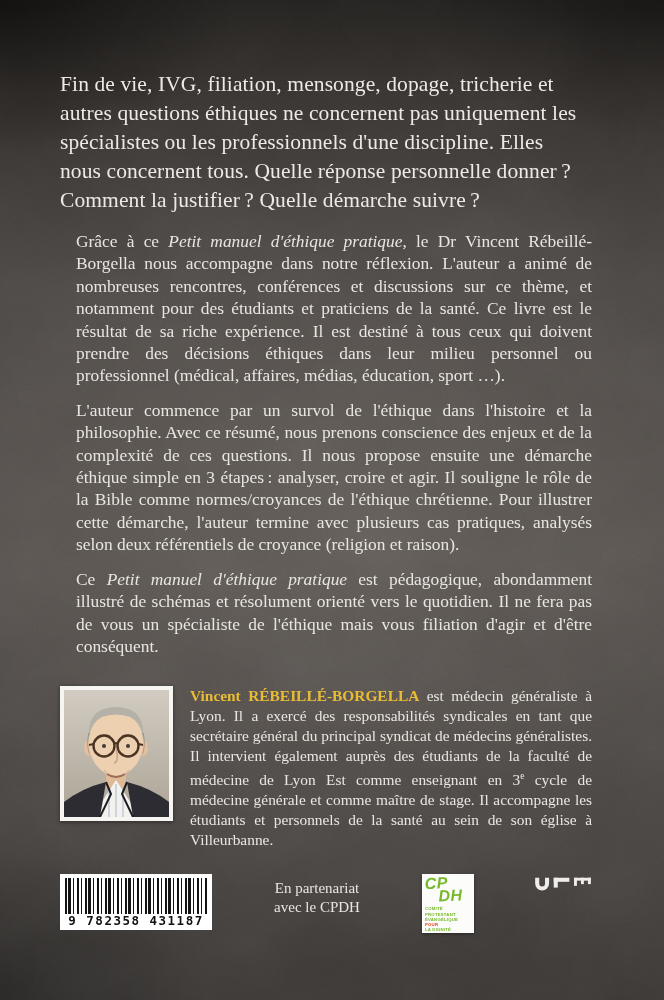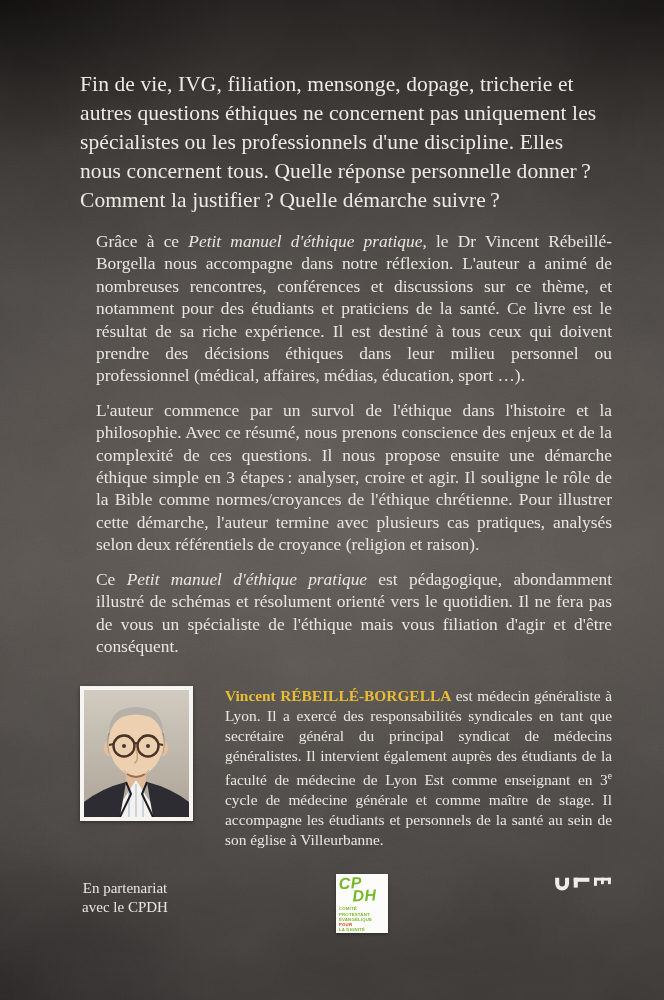--- a/index.html
+++ b/index.html
@@ -8,35 +8,35 @@
     font-family:"Liberation Serif","DejaVu Serif",serif;
     background-color:#413d3b;
     background-image:
       radial-gradient(ellipse 340px 220px at 0% 0%, rgba(0,0,0,.55), rgba(0,0,0,0) 70%),
       radial-gradient(ellipse 340px 200px at 100% 0%, rgba(0,0,0,.38), rgba(0,0,0,0) 70%),
       radial-gradient(ellipse 300px 260px at 0% 100%, rgba(0,0,0,.30), rgba(0,0,0,0) 70%),
       radial-gradient(ellipse 760px 560px at 52% 50%, rgba(138,130,124,.32), rgba(0,0,0,0) 78%),
       linear-gradient(180deg,#23211f 0%,#35312e 9%,#45413e 28%,#4f4a47 55%,#46423f 84%,#3b3836 100%);
   }
   .tex{position:absolute;inset:0;pointer-events:none;}
-  .content{position:absolute;left:80px;top:70px;width:532px;color:#eae7e3;}
+  .content{position:absolute;left:60px;top:70px;width:532px;color:#eae7e3;}
   .intro{
     margin:0 0 15px 0;width:524px;
     font-size:21.5px;line-height:29px;letter-spacing:.1px;
     text-align:left;color:#edeae6;
   }
   .body-p{
     margin:0 0 12px 16px;
     font-size:17.4px;line-height:22.4px;
     text-align:justify;hyphens:auto;color:#e9e6e2;
   }
   .i{font-style:italic;}
   .gold{color:#e8bd35;font-weight:bold;}
   .sup{font-size:.62em;vertical-align:super;}
-  .bio-row{display:flex;gap:32px;margin-top:29px;justify-content:space-between;}
+  .bio-row{display:flex;gap:17px;margin-top:29px;justify-content:space-between;}
   .photo-frame{
     flex:none;width:105px;height:127px;border:4px solid #f6f5f2;
     box-shadow:0 1px 4px rgba(0,0,0,.45);background:#c6beb2;
   }
   .photo-frame svg{display:block;}
   .bio{margin:0;font-size:15.4px;line-height:20px;text-align:justify;hyphens:auto;color:#eae7e3;}
   .footer{display:flex;justify-content:space-between;align-items:flex-start;margin-top:24px;width:532px;}
   .barcode{
     flex:none;width:152px;height:56px;background:#fff;box-sizing:border-box;
     padding:4px 5px 2px 5px;display:flex;flex-direction:column;
@@ -151,20 +151,24 @@
 
           <path d="M43 84 q9 6 18 0" stroke="#9a6a55" stroke-width="2" fill="none"></path>
           <path d="M40 80 q2 3 5 4 M65 80 q-2 3 -5 4" stroke="#d4ab85" stroke-width="1" fill="none"></path>
         </svg>
       </div>
       <p class="bio"><span class="gold">Vincent RÉBEILLÉ-BORGELLA</span><span> est médecin généraliste à Lyon. Il a exercé des responsabilités syndicales en tant que secrétaire général du principal syndicat de médecins généralistes. Il intervient également auprès des étudiants de la faculté de médecine de Lyon Est comme enseignant en 3</span><span class="sup">e</span><span> cycle de médecine générale et comme maître de stage. Il accompagne les étudiants et personnels de la santé au sein de son église à Villeurbanne.</span></p>
     </div>
 
     <div class="footer">
 
+      <div class="barcode">
+        <div class="bars"></div>
+        <div class="digits">9 782358 431187</div>
+      </div>
 
       <div class="partner">
         <div>En partenariat</div>
         <div>avec le CPDH</div>
       </div>
 
       <div class="cpdh">
         <div class="cpdh-big">
           <span>CP</span>
           <span class="dh">DH</span>

